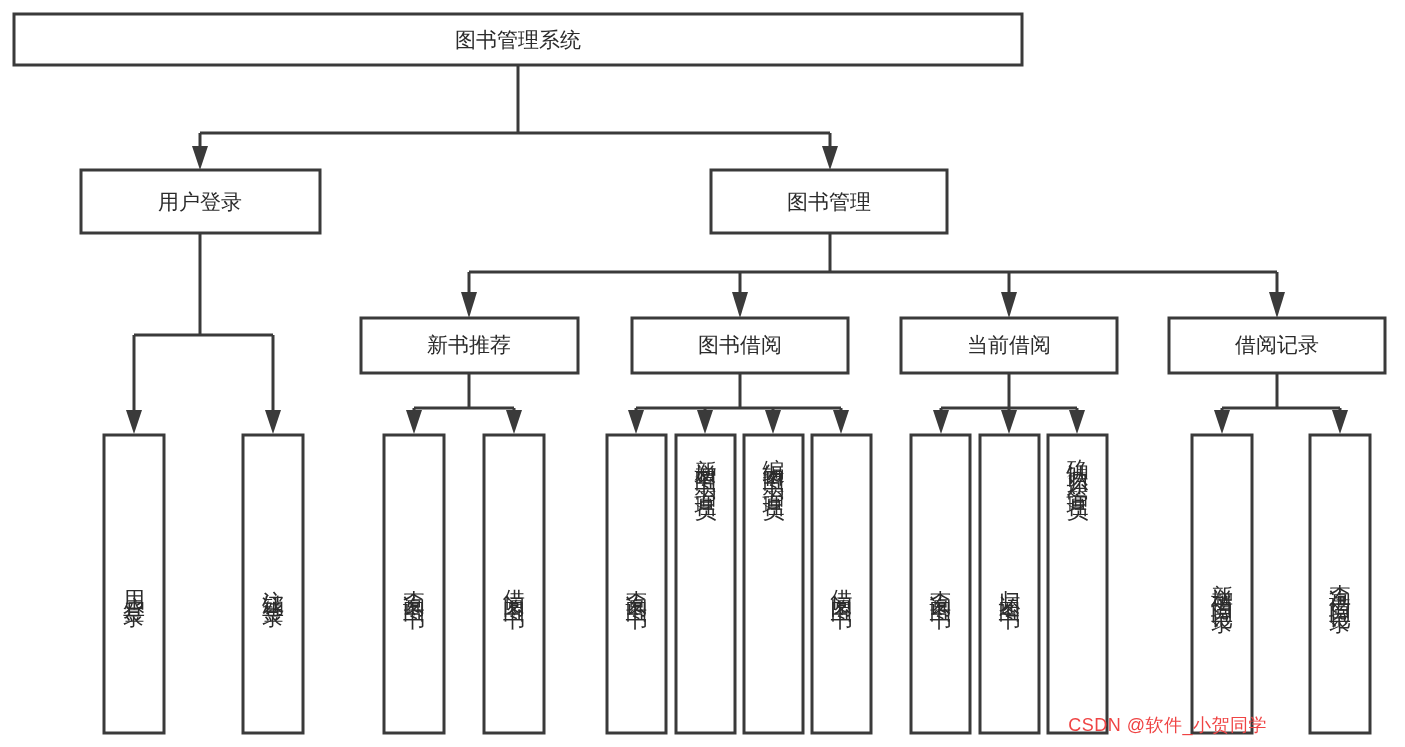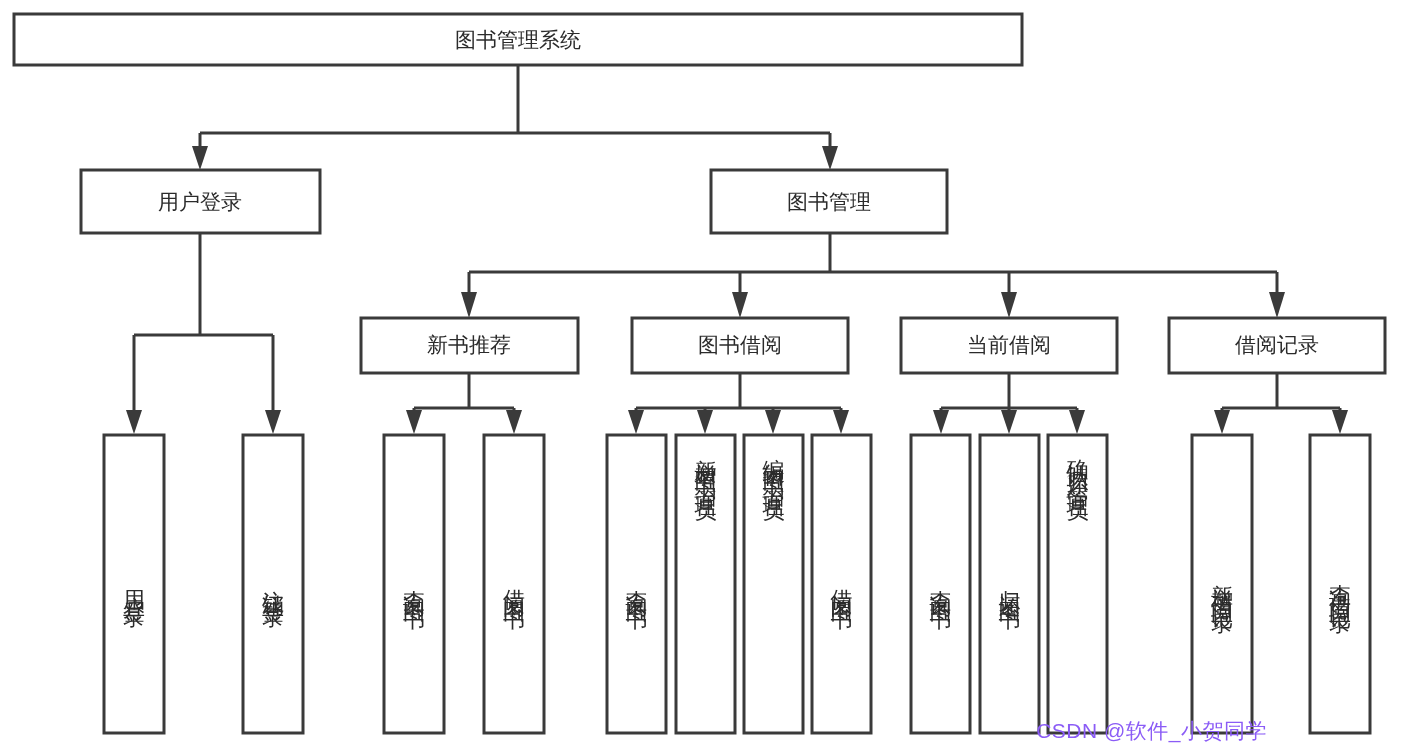--- a/index.html
+++ b/index.html
@@ -63,24 +63,24 @@
     font-size: 22px;
     line-height: 1;
     color: #2b2b2b;
     letter-spacing: 6px;
     white-space: nowrap;
     text-align: center;
   }
   .watermark {
     position: absolute;
     right: 8px;
-    bottom: 2px;
-    font-family: "Liberation Sans", "DejaVu Sans", sans-serif;
-    font-size: 21px;
-    color: #8b5cf6;
+    bottom: 10px;
+    font-family: "Liberation Sans", "DejaVu Sans", sans-serif;
+    font-size: 18px;
+    color: #ef4444;
     letter-spacing: 0.5px;
     user-select: none;
     white-space: nowrap;
   }
 </style>
 </head>
 <body>
 
 <div id="diagram-root">
 

